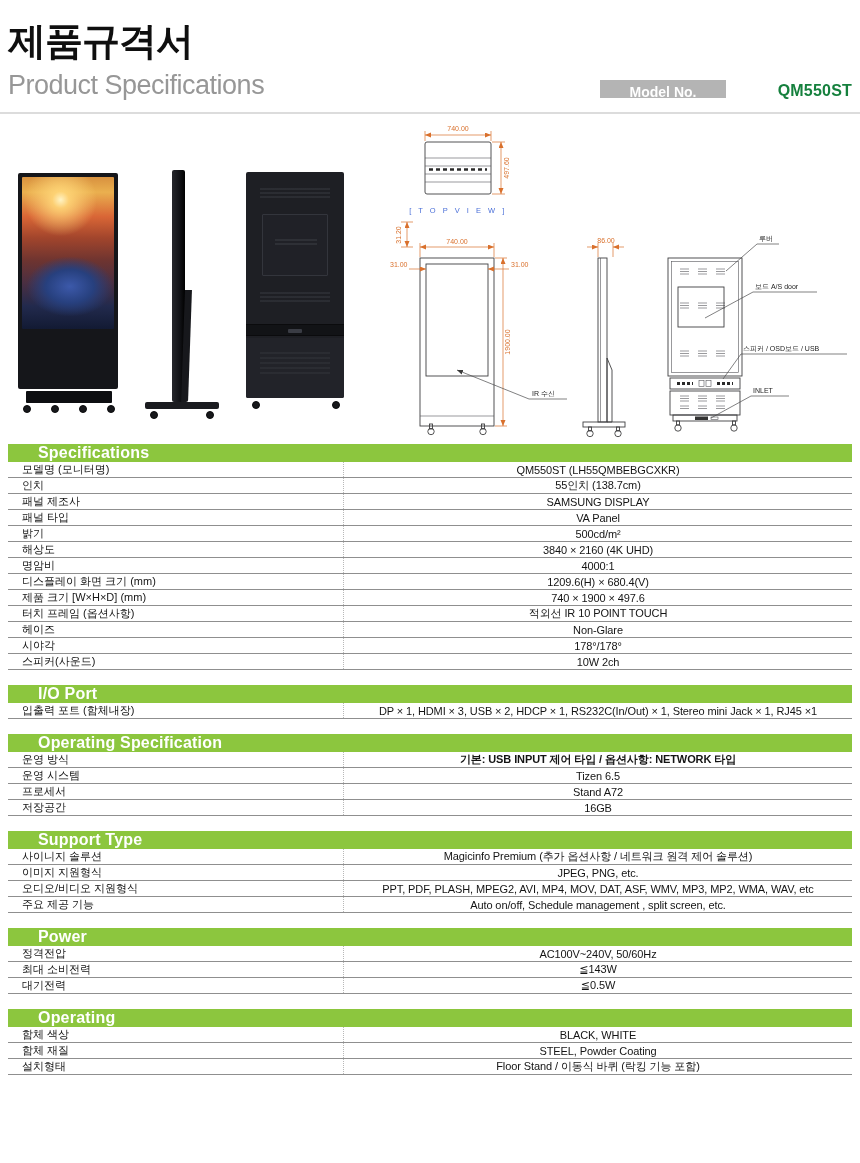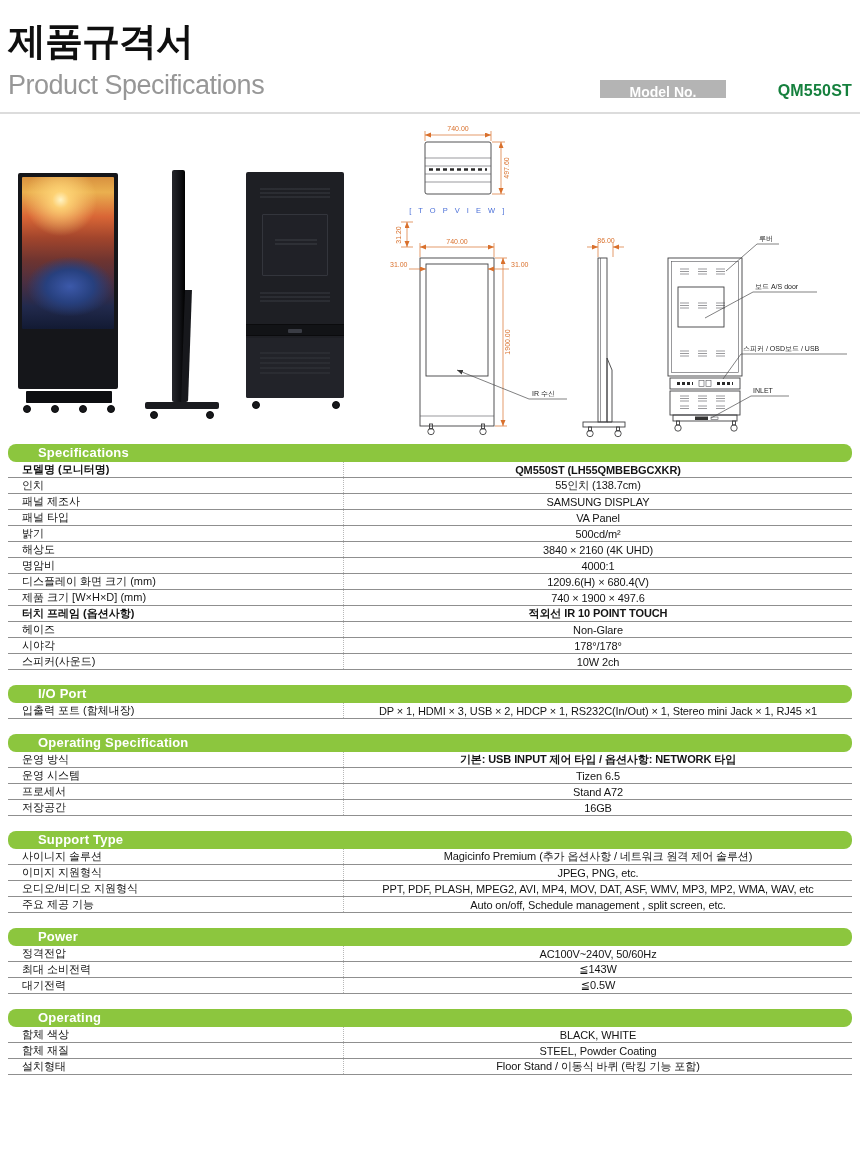--- a/index.html
+++ b/index.html
@@ -74,26 +74,26 @@
   .oline { stroke:#d9702c; stroke-width:0.7; fill:none; }
   .cline { stroke:#4a4a4c; stroke-width:0.7; fill:none; }
   .dimtxt { font-size:7px; fill:#d9702c; font-family:"Liberation Sans","DejaVu Sans",sans-serif; }
   .captxt { font-size:7.5px; fill:#4a6fd8; letter-spacing:2.5px; }
   .calltxt { font-size:7px; fill:#222; }
 
   
   .sections { position:absolute; left:8px; top:444px; width:844px; }
   .spec-section { margin-bottom:15px; }
   .bar { height:18px; line-height:18px; background:#8cc63e; color:#ffffff;
-         font-size:13px; font-weight:700; padding-left:30px; letter-spacing:0.2px;border-radius:8px; }
+         font-size:16px; font-weight:700; padding-left:30px; letter-spacing:0.2px; }
   .row { display:flex; height:16px; border-bottom:1px solid #8f8f8f; font-size:11px; color:#141414; }
   .row .label { width:335px; padding-left:14px; display:flex; align-items:center; white-space:nowrap; }
   .row .value { flex:1; border-left:1px dotted #b8b8b8; display:flex; align-items:center;
                 justify-content:center; text-align:right; white-space:nowrap; letter-spacing:-0.1px; }
-  .row.b-both .label, .row.b-both .value { font-weight:700; }
+  .row.b-both .label, .row.b-both .value { font-weight:400; }
   .row.b-value .value { font-weight:700; }
 </style>
 </head>
 <body>
 
 <div class="page">
 
   <h1 class="title-ko">제품규격서</h1>
   <div class="subtitle">Product Specifications</div>
   <div class="model-badge">Model No.</div>

